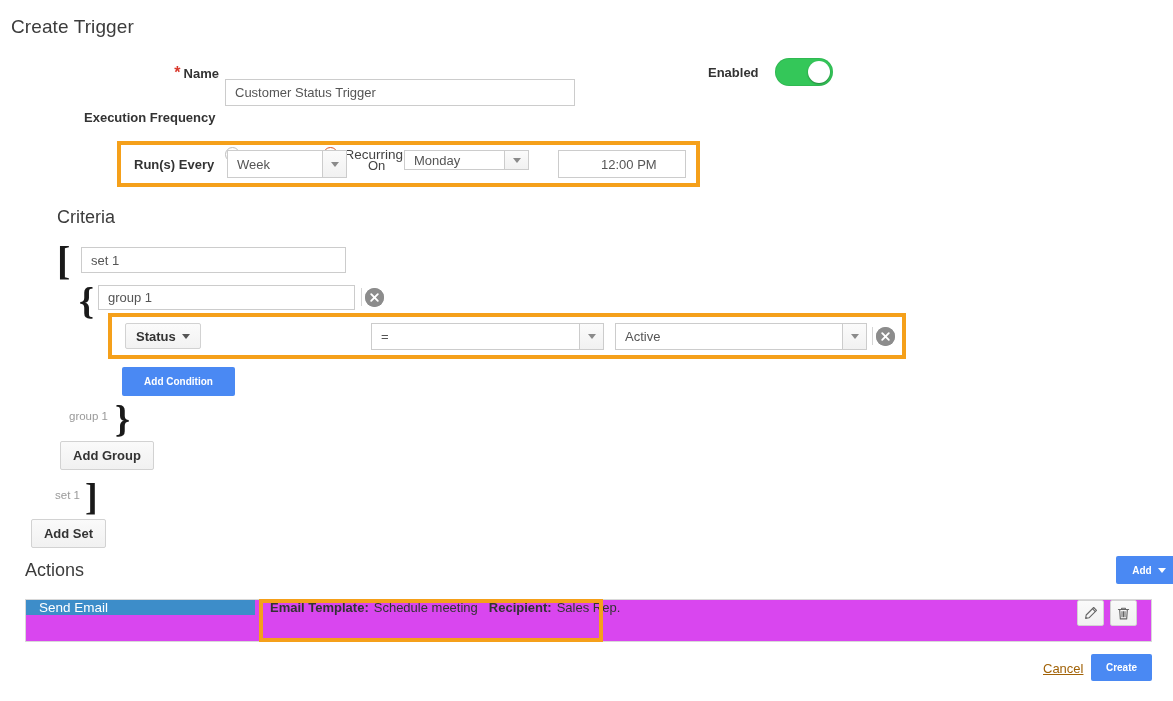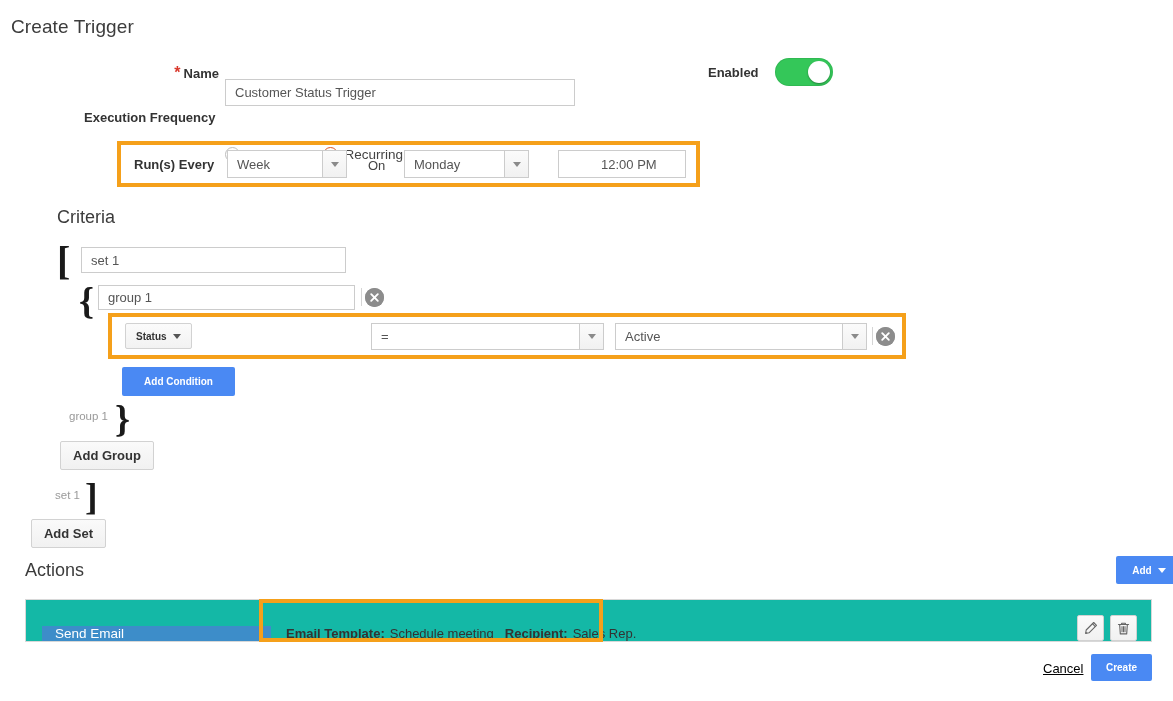--- a/index.html
+++ b/index.html
@@ -131,35 +131,35 @@
     font-size: 13px; font-weight: bold; line-height: 1;
     font-family: "Liberation Sans", sans-serif; cursor: pointer;
   }
   .x-ico svg { display: block; }
 
   
   .field-btn {
     position: absolute;
     background: linear-gradient(#fbfbfb, #f2f2f2);
     border: 1px solid #d2d2d2; border-radius: 2px;
-    font-size: 10px; font-weight: bold; color: #333;
+    font-size: 13px; font-weight: bold; color: #333;
     display: flex; align-items: center; gap: 6px;
     padding: 0 10px; cursor: pointer;
   }
   .caret-sm {
     width: 0; height: 0;
     border-left: 4px solid transparent;
     border-right: 4px solid transparent;
     border-top: 5px solid #555;
   }
 
   
   .action-row {
-    position: absolute; display: flex; align-items: flex-end;
-    border: 1px solid #d8d8d8; background: #14b8a6; padding-left: 16px;
+    position: absolute; display: flex; align-items: flex-start;
+    border: 1px solid #d8d8d8; background: #d946ef;
   }
   .action-tag {
     width: 229px; background: #3d8dc9; color: #ffffff;
     font-size: 13.5px; display: flex; align-items: center;
     padding-left: 13px;
   }
   .action-detail {
     flex: 1 1 auto; display: flex; align-items: center;
     padding-left: 15px; font-size: 13px; color: #333;
     gap: 5px;
@@ -171,21 +171,21 @@
   .icon-btn {
     width: 27px; height: 26px;
     background: linear-gradient(#fafafa, #f1f1f1);
     border: 1px solid #d2d2d2; border-radius: 2px;
     display: flex; align-items: center; justify-content: center;
     cursor: pointer;
   }
   .icon-btn svg { display: block; }
 
   .link-cancel {
-    position: absolute; font-size: 13px; color: #000000;
+    position: absolute; font-size: 13px; color: #a16207;
     text-decoration: underline; cursor: pointer;
   }
 </style>
 </head>
 <body>
 
 <div class="page">
 
   <div class="page-title">Create Trigger</div>
 
@@ -213,21 +213,21 @@
 
   <div class="combo" style="position:absolute; left:227px; top:150px; width:120px; height:28px;gap:20px;">
     <span class="cval">Week</span>
     <span class="cbtn">
         <i class="caret-dn"></i>
       </span>
   </div>
 
   <div style="position:absolute; left:368px; top:158px; font-size:13px; color:#444;">On</div>
 
-  <div class="combo" style="position:absolute; left:404px; top:150px; width:125px; height:28px;">
+  <div class="combo" style="position:absolute; left:404px; top:150px; width:125px; height:20px;">
     <span class="cval">Monday</span>
     <span class="cbtn">
         <i class="caret-dn"></i>
       </span>
   </div>
 
   <input class="txt-input" type="text" style="position: absolute; left: 558px; top: 150px; width: 128px; height: 28px; padding-left: 42px;" value="12:00 PM">
 
   <div class="section-h" style="left:57px; top:207px;">Criteria</div>
 

